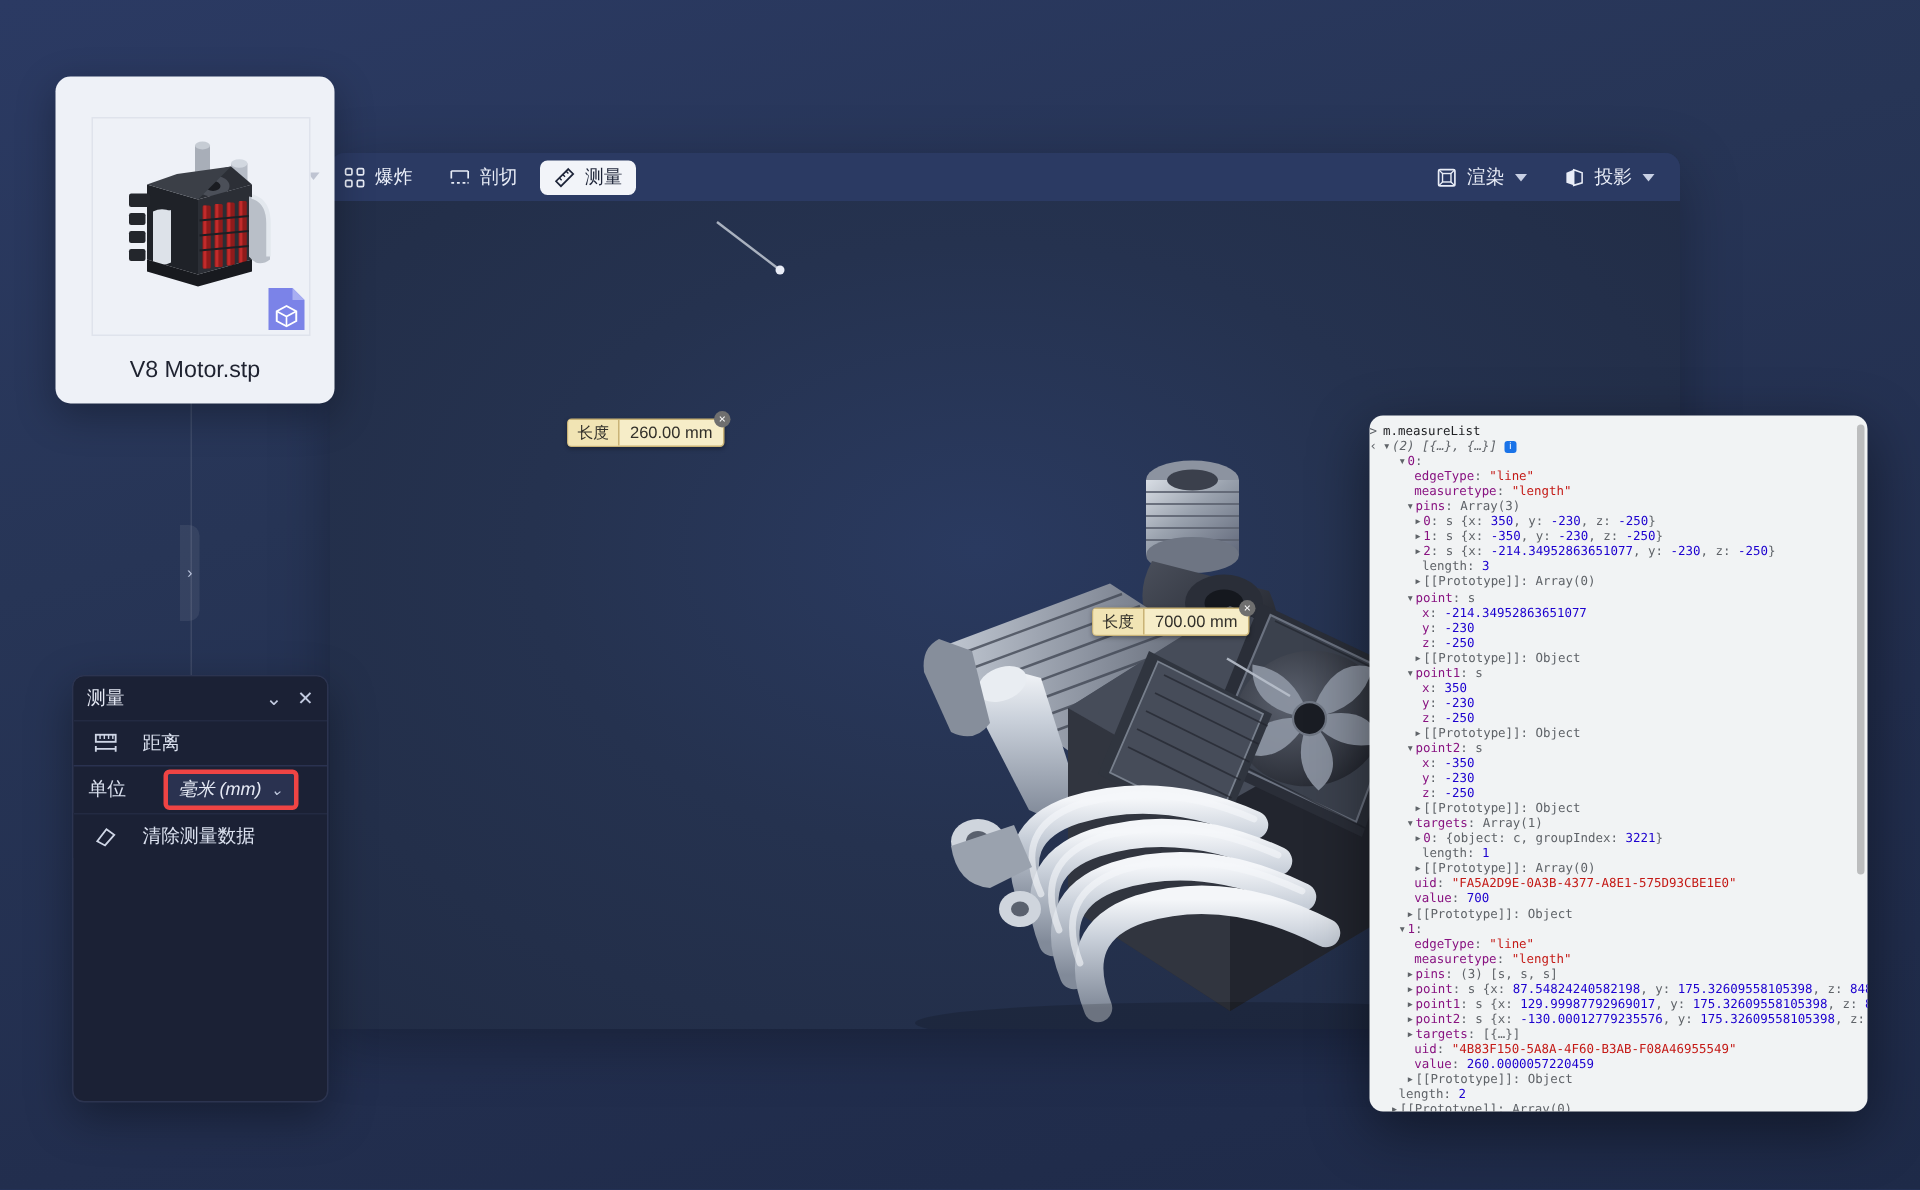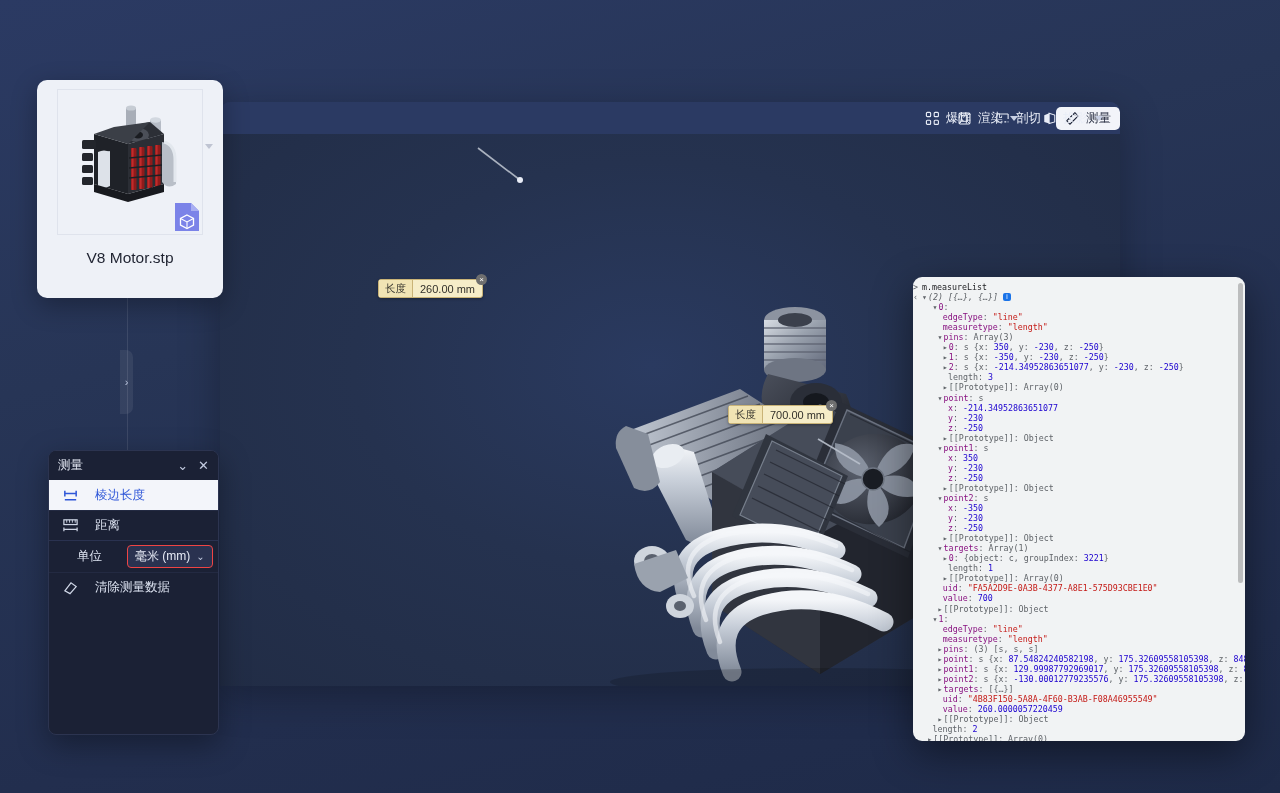--- a/index.html
+++ b/index.html
@@ -26,21 +26,21 @@
     box-shadow: 0 10px 40px rgba(0,0,0,0.28);
   }
   .toolbar {
     position: absolute; left: 0; top: 0;
     width: 100%; height: 32px;
     background: #2b3a63;
     display: flex; align-items: center;
   }
   .tb-center {
     position: absolute; left: 0; right: 0;
-    display: flex; justify-content: flex-end; gap: 6px;
+    display: flex; justify-content: flex-start; gap: 6px;
   }
   .tb-right {
     position: absolute; right: 8px;
     display: flex; align-items: flex-start; gap: 6px;
   }
   .tb-btn {
     display: flex; align-items: center; gap: 6px;
     padding: 3px 9px;
     border-radius: 5px;
     color: #e9edf7;
@@ -103,23 +103,22 @@
     z-index: 2;
   }
 
   
   .file-card {
     position: absolute; left: 37px; top: 51px;
     width: 186px; height: 218px;
     background: #eef1f7;
     border-radius: 10px;
     box-shadow: 0 8px 26px rgba(0,0,0,.30);
-    padding: 6px;
+    padding: 24px;
     z-index: 30;
-    margin-top: 29px;
   }
   .file-thumb {
     position: relative;
     width: 146px; height: 146px;
     margin: 3px auto 0;
     background: #eef1f7;
     border: 1px solid #dfe3ec;
   }
   .file-name {
     text-align: center;
@@ -182,30 +181,31 @@
     cursor: pointer;
     border-top: 1px solid #232a42;
     background: #1b2135;
   }
   .mp-row .ic { width: 22px; display:flex; align-items:center; justify-content:center; margin-right: 14px; }
   .mp-row.sel { background: #f3f5fa; color: #2f57d8; border-top-color:#f3f5fa;}
   .mp-unit {
     display:flex; align-items:center; height: 32px; padding-left: 10px;
     color: #dce2f0; font-size: 12.5px; border-top: 1px solid #2a3250;
   }
-  .mp-unit .ulab { width: 36px; margin-left: 18px; }
+  .mp-unit .ulab { width: 36px; }
   .unit-sel {
     margin-left: 14px;
     background: #2a3250;
-    border: 1px solid #ef4444;
+    border: 3px solid #ef4444;
     border-radius: 4px;
     padding: 2px 7px;
     color: #e6eaf5; font-size: 12px;
     display: flex; align-items: center; gap: 6px;
     cursor: pointer;
+    font-style: italic;
   }
   .chev { font-size: 10px; color: #c3cbe0; }
 
   
   .console {
     position: absolute; left: 913px; top: 277px;
     width: 332px; height: 464px;
     background: #f1f3f4;
     border-radius: 9px;
     box-shadow: 0 12px 40px rgba(0,0,0,.45);
@@ -561,29 +561,20 @@
   <div class="mpanel">
     <div class="mp-head">
       <span>测量</span>
       <span class="sp"></span>
       <span class="hi">⌄</span>
       <span class="hi">✕</span>
     </div>
 
 
 
-    <div class="mp-row sel">
-      <span class="ic">
-        <svg width="17" height="17" viewBox="0 0 18 18">
-          <path d="M3 4 V10 M15 4 V10 M3 7 H15" stroke="#2f57d8" stroke-width="1.6" fill="none"></path>
-          <path d="M3 13.5 H15" stroke="#2f57d8" stroke-width="1.6"></path>
-        </svg>
-      </span>
-      <span>棱边长度</span>
-    </div>
 
     <div class="mp-row">
       <span class="ic">
         <svg width="17" height="17" viewBox="0 0 18 18">
           <rect x="2" y="3" width="14" height="5" fill="none" stroke="#cfd6e6" stroke-width="1.3"></rect>
           <path d="M5 3 V6 M8 3 V6 M11 3 V6 M14 3 V6" stroke="#cfd6e6" stroke-width="1"></path>
           <path d="M2 11 V15 M16 11 V15 M2 13 H16" stroke="#cfd6e6" stroke-width="1.3"></path>
         </svg>
       </span>
       <span>距离</span>

